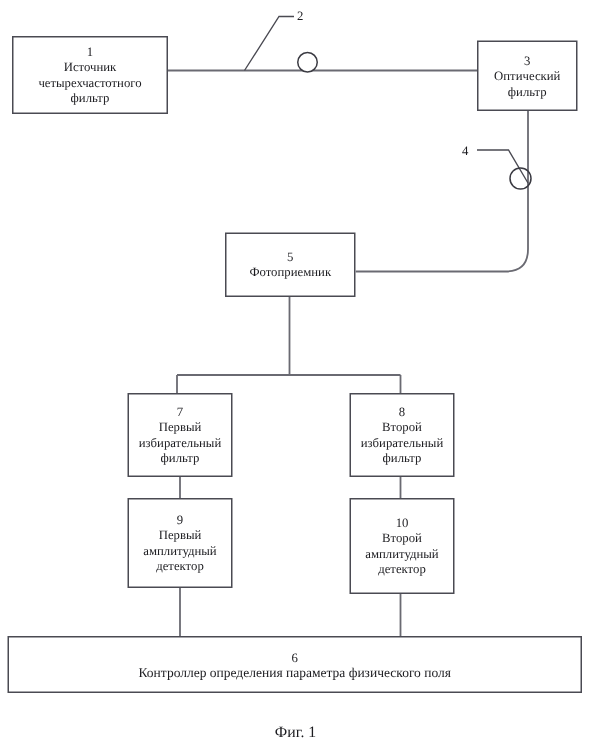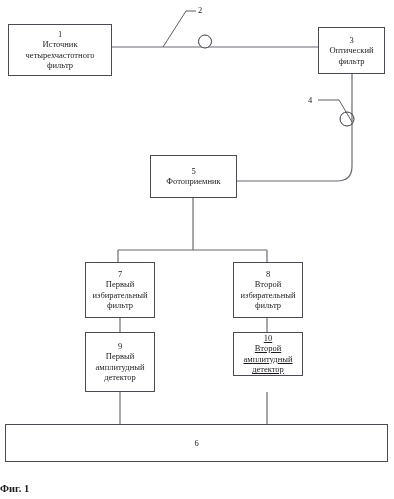--- a/index.html
+++ b/index.html
@@ -56,25 +56,24 @@
     position: absolute;
     font-size: 8.5px;
     line-height: 10px;
     color: #1c1c20;
     z-index: 4;
   }
   #figure-caption {
     position: absolute;
     left: 0;
     width: 394px;
-    text-align: left;
+    text-align: center;
     font-size: 10.5px;
     color: #1c1c20;
     z-index: 3;
-    font-weight: bold;
   }
 </style>
 </head>
 <body>
 
 <div id="diagram-root">
 
   <svg id="diagram-svg" viewBox="0 0 394 499" xmlns="http://www.w3.org/2000/svg">
 
     <line x1="112" y1="47" x2="318" y2="47" stroke="#6a6a72" stroke-width="1.2"></line>
@@ -135,29 +134,30 @@
     <div class="node-label">фильтр</div>
   </div>
 
   <div class="node-box" style="left:85px; top:332px; width:70px; height:60px;">
     <div class="node-num">9</div>
     <div class="node-label">Первый</div>
     <div class="node-label">амплитудный</div>
     <div class="node-label">детектор</div>
   </div>
 
-  <div class="node-box" style="left:233px; top:332px; width:70px; height:44px;text-decoration:underline;">
+  <div class="node-box" style="left:233px; top:332px; width:70px; height:64px;">
     <div class="node-num">10</div>
     <div class="node-label">Второй</div>
     <div class="node-label">амплитудный</div>
     <div class="node-label">детектор</div>
   </div>
 
   <div class="node-box" style="left:5px; top:424px; width:383px; height:38px;">
     <div class="node-num">6</div>
+    <div class="node-label wide">Контроллер определения параметра физического поля</div>
   </div>
 
   <div class="leader-num" style="left:198px; top:5px;">2</div>
   <div class="leader-num" style="left:308px; top:95px;">4</div>
 
   <div id="figure-caption" style="top:483px;">Фиг. 1</div>
 
 </div>
 
 </body></html>

